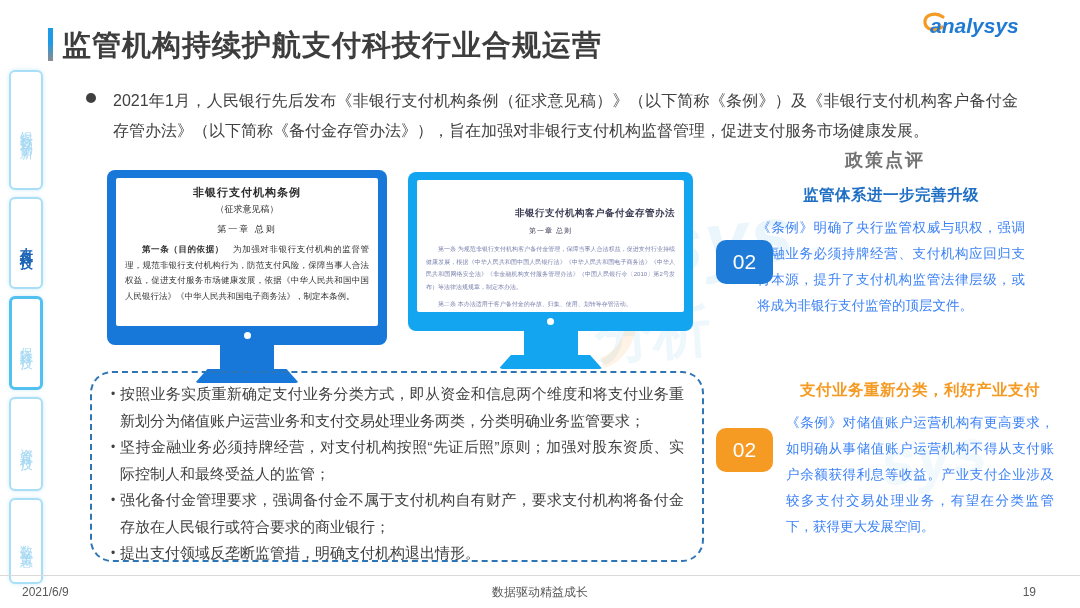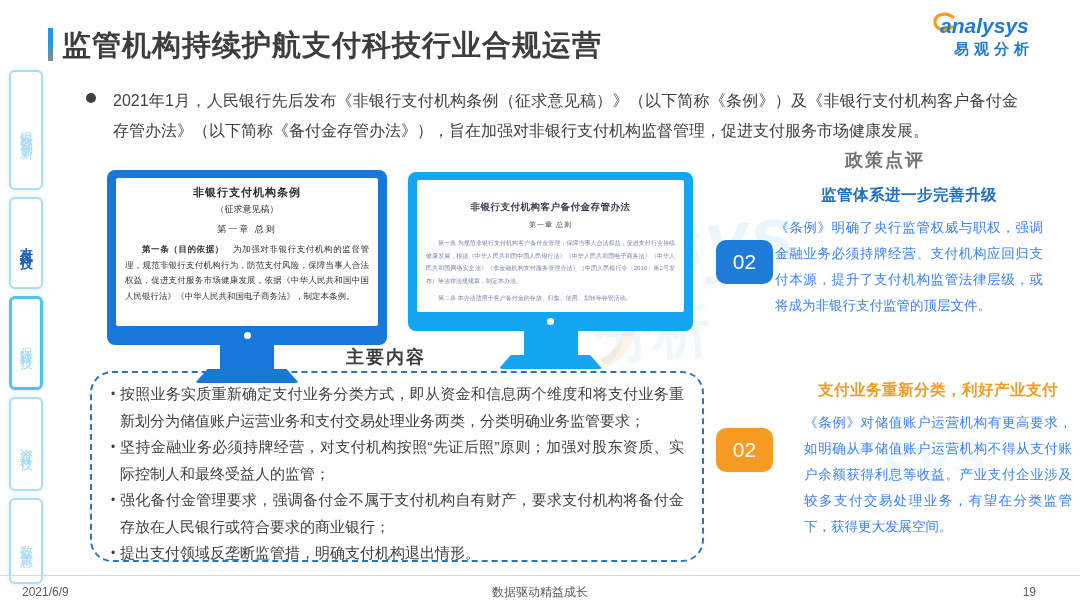--- a/index.html
+++ b/index.html
@@ -12,21 +12,21 @@
 
   
   .wm { position:absolute; pointer-events:none; font-weight:bold; font-style:italic; }
   .wm-1 { left:545px; top:200px; font-size:78px; color:rgba(36,150,220,0.09); transform:rotate(-6deg); letter-spacing:2px; }
   .wm-2 { left:595px; top:295px; font-size:58px; font-style:normal; color:rgba(36,150,220,0.08); transform:rotate(-4deg); }
   .wm-ring { left:540px; top:275px; width:96px; height:96px; border:11px solid rgba(245,154,35,0.12);
              border-radius:50%; border-bottom-color:transparent; transform:rotate(25deg); }
   .wm-3 { left:880px; top:420px; font-size:64px; color:rgba(36,150,220,0.06); transform:rotate(-8deg); }
 
   
-  .logo { position:absolute; top:10px; right:16px; width:140px; text-align:center; }
+  .logo { position:absolute; top:10px; right:26px; width:140px; text-align:center; }
   .logo-cn { color:#1f7ad4; font-size:15px; font-weight:bold; letter-spacing:5px; margin-top:-2px; }
 
   
   .title-accent { position:absolute; left:48px; top:28px; width:5px; height:33px;
                   background:linear-gradient(180deg,#1f9ae6 0%,#1f9ae6 45%,#8c8c8c 100%); }
   .page-title { position:absolute; left:62px; top:26px; font-size:29px; font-weight:bold; color:#3d3d3d; letter-spacing:1px; }
 
   
   .sidebar { position:absolute; left:9px; top:70px; width:34px; display:flex; flex-direction:column; gap:7px; }
   .side-tab {
@@ -63,38 +63,38 @@
   .base { width:104px; height:14px; margin:0 auto; clip-path:polygon(12% 0,88% 0,100% 100%,0 100%); border-radius:0 0 4px 4px; }
   .mon-1 .base { background:#1778d9; }
   .mon-2 .base { background:#14a5f0; }
 
   .m1-title { font-size:11px; font-weight:bold; color:#2b2b2b; text-align:center; letter-spacing:1px; }
   .m1-sub   { font-size:9px; color:#2b2b2b; text-align:center; margin-top:3px; }
   .m1-chap  { font-size:9px; color:#2b2b2b; text-align:center; margin-top:7px; letter-spacing:2px; }
   .m1-body  { font-size:8.5px; line-height:1.85; color:#333; text-align:justify; margin-top:6px; text-indent:2em; }
   .m1-body b { font-weight:bold; }
 
-  .m2-title { font-size:9.5px; font-weight:bold; color:#3c3c55; text-align:center; margin-top:14px; letter-spacing:0.5px; }
+  .m2-title { font-size:9.5px; font-weight:bold; color:#3c3c55; text-align:right; margin-top:20px; letter-spacing:0.5px; }
   .m2-chap  { font-size:7px; color:#3c3c55; text-align:center; margin-top:6px; letter-spacing:1px; }
   .m2-body  { font-size:6px; line-height:2.1; color:#7a82ad; text-align:justify; margin-top:7px; text-indent:2em; }
   .m2-body2 { font-size:6px; line-height:2.1; color:#7a82ad; margin-top:5px; text-indent:2em; }
 
   
   .main-heading { position:absolute; left:328px; top:345px; width:116px; text-align:center;
                   font-size:18px; font-weight:bold; color:#3d3d3d; letter-spacing:2px; }
   .dashed-box { position:absolute; left:90px; top:371px; width:614px; height:191px;
                 border:2px dashed #2e75b6; border-radius:22px; padding:8px 18px 6px 14px; }
   .cb-item { display:flex; font-size:15px; line-height:26.5px; color:#404040; }
   .cb-item .mark { width:14px; flex:0 0 14px; text-align:center; font-size:12px; }
   .cb-item .txt { flex:1; text-align:justify; }
 
   
   .policy-heading { position:absolute; left:745px; top:148px; width:280px; text-align:center;
                     font-size:18px; font-weight:bold; color:#737373; letter-spacing:2px; }
-  .policy-sec { position:absolute; left:775px; width:268px; }
+  .policy-sec { position:absolute; left:757px; width:268px; }
   .sec-1 { top:185px; }
   .sec-2 { top:380px;margin-left:29px; }
   .sec-title { font-size:15.5px; font-weight:bold; text-align:center; letter-spacing:0.5px; }
   .sec-1 .sec-title { color:#1f6fc4; }
   .sec-2 .sec-title { color:#f59a23; }
   .sec-body { margin-top:9px; font-size:13.5px; line-height:26px; color:#3b82f6; text-align:justify; }
   .badge { position:absolute; left:716px; width:57px; height:44px; border-radius:10px;
            color:#ffffff; font-size:21px; display:flex; align-items:center; justify-content:center; }
   .badge-1 { top:240px; background:#1e7bd7; }
   .badge-2 { top:428px; background:#f59a23; }
@@ -115,21 +115,20 @@
   <div class="wm wm-1">alysys</div>
   <div class="wm wm-2">分析</div>
   <div class="wm wm-ring"></div>
   <div class="wm wm-3">sys</div>
 
   <div class="logo">
     <svg width="126" height="28" viewBox="0 0 126 28">
       <path d="M22 7 C 14 1, 3 5, 4 13 C 5 20, 15 22, 21 17" stroke="#f59a23" fill="none" stroke-width="3.2" stroke-linecap="round"></path>
       <text x="9" y="23" font-size="21" font-weight="bold" font-style="italic" fill="#1f7ad4" font-family="Liberation Sans, sans-serif">analysys</text>
     </svg>
-    <div class="logo-cn">易观分析</div>
   </div>
 
   <div class="title-accent"></div>
   <h1 class="page-title">监管机构持续护航支付科技行业合规运营</h1>
 
   <nav class="sidebar">
     <div class="side-tab h118">银行数字创新</div>
     <div class="side-tab h92 active">支付科技</div>
     <div class="side-tab h94 strong">保险科技</div>
     <div class="side-tab h96">资管科技</div>
@@ -164,21 +163,20 @@
         <div class="m2-body2">第二条 本办法适用于客户备付金的存放、归集、使用、划转等存管活动。</div>
       </div>
       <div class="chin">
           <span class="dot"></span>
         </div>
     </div>
     <div class="neck"></div>
     <div class="base"></div>
   </div>
 
-  <div class="main-heading">主要内容</div>
   <div class="dashed-box">
     <div class="cb-item">
       <span class="mark">•</span>
       <span class="txt">按照业务实质重新确定支付业务分类方式，即从资金和信息两个维度和将支付业务重新划分为储值账户运营业务和支付交易处理业务两类，分类明确业务监管要求；</span>
     </div>
     <div class="cb-item">
       <span class="mark">•</span>
       <span class="txt">坚持金融业务必须持牌经营，对支付机构按照“先证后照”原则；加强对股东资质、实际控制人和最终受益人的监管；</span>
     </div>
     <div class="cb-item">

